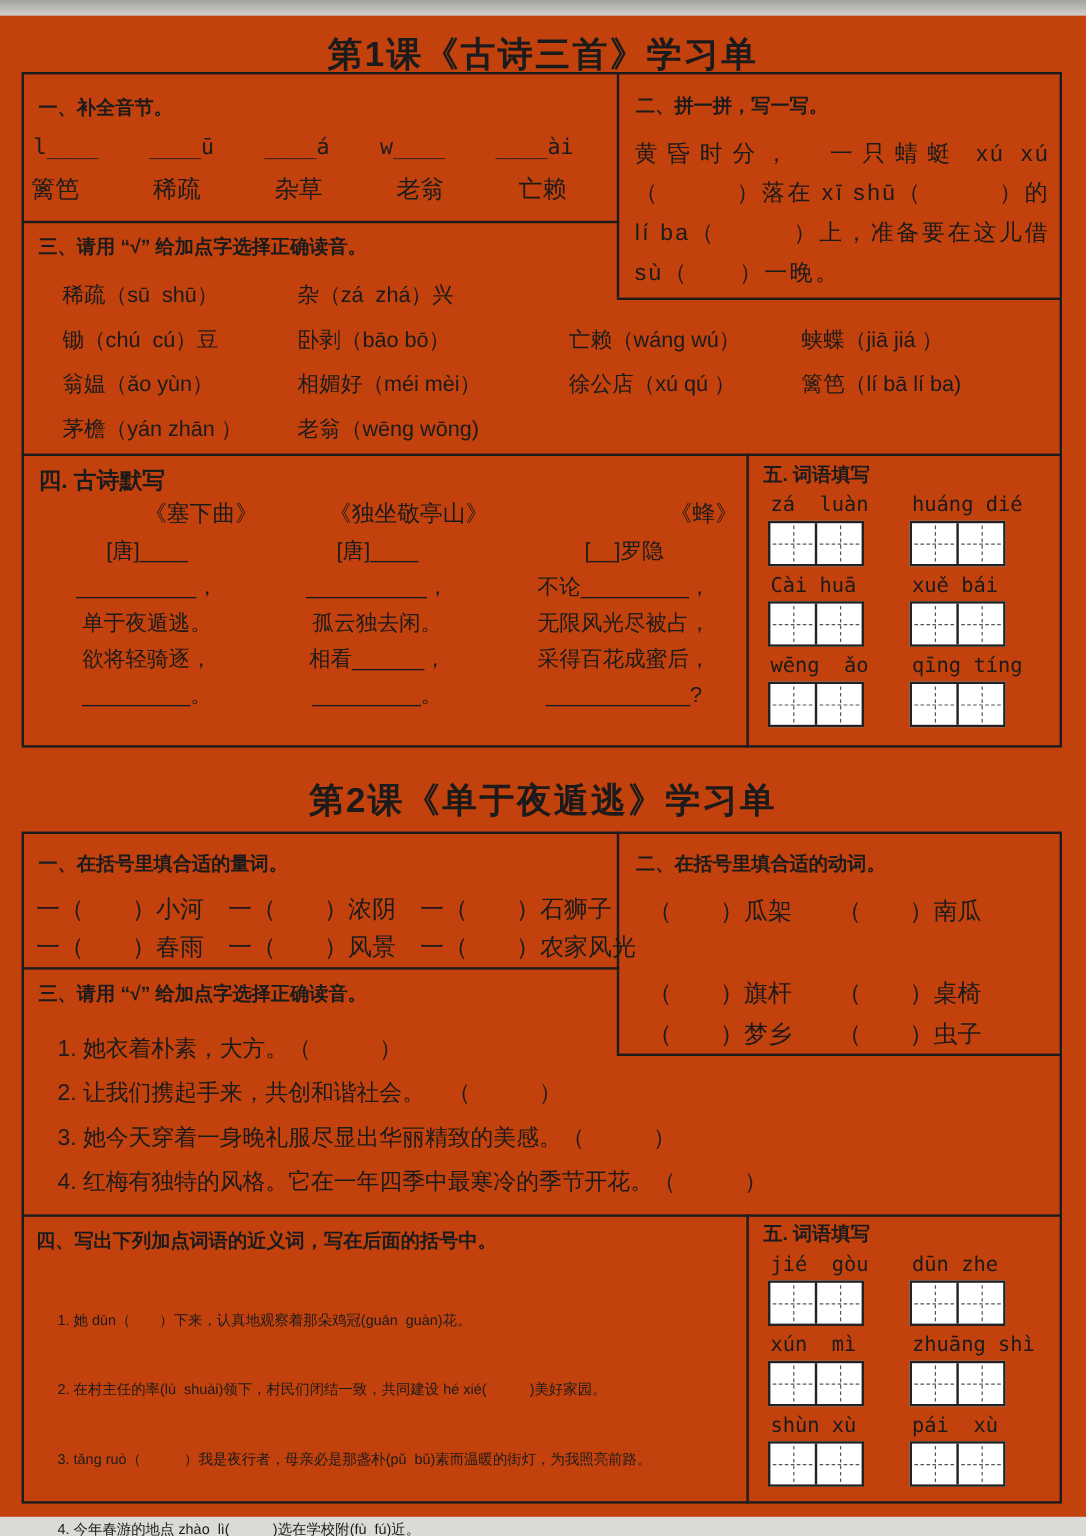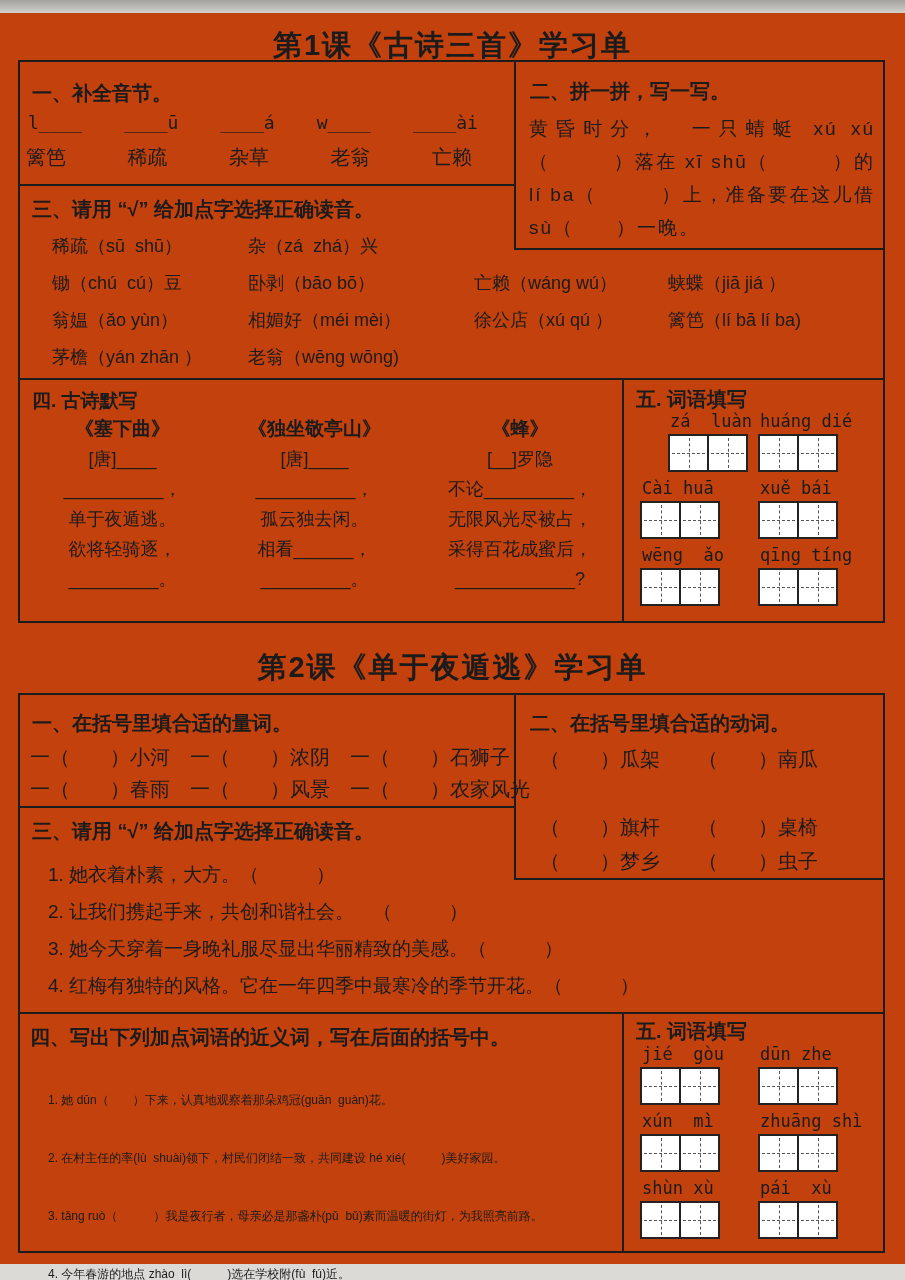--- a/index.html
+++ b/index.html
@@ -12,31 +12,31 @@
   .strip-top { position:absolute; left:0; top:0; width:100%; height:13px;
     background:linear-gradient(#a3a19d,#d2d0cc); }
   .strip-bottom { position:absolute; left:0; top:1264px; width:100%; height:16px;
     background:#dcdad6; }
   .box { position:absolute; border:2px solid #1c1c1c; }
   .vline { position:absolute; width:2px; background:#1c1c1c; }
   .hline { position:absolute; height:2px; background:#1c1c1c; }
   [data-bind] { white-space:pre-wrap; }
   .sheet-title { position:absolute; left:0; width:100%; text-align:center;
     font-size:29px; font-weight:700; letter-spacing:2px; }
-  .heading { position:absolute; font-weight:700; font-size:20px; }
+  .heading { position:absolute; font-weight:700; font-size:16px; }
   .pyrow { position:absolute; display:flex; justify-content:space-between;
     font-family:"DejaVu Sans Mono","Liberation Mono",monospace; font-size:18px; }
   .wordrow { position:absolute; display:flex; justify-content:space-between;
     font-size:20px;gap:43px; }
   .para { position:absolute; text-align:justify; line-height:33px;
     letter-spacing:2px; font-size:19px; }
   .s3grid { position:absolute; display:grid;
     grid-template-columns:196px 226px 194px auto; font-size:18px; line-height:37px; }
   .poem { position:absolute; text-align:center; font-size:18px; line-height:30px; }
-  .poem-title { font-weight:700; font-size:19px; }
+  .poem-title { font-weight:400; font-size:19px;text-align:right; }
   .wgroup { position:absolute; }
   .wlabel { display:block; font-family:"DejaVu Sans Mono","Liberation Mono",monospace;
     font-size:17px; margin:0 0 3px 2px; white-space:pre; }
   .wgrid { display:flex; width:80px; height:38px; border:2px solid #222; background:#fff; }
   .wcell { position:relative; flex:1; }
   .wcell + .wcell { border-left:2px solid #222; }
   .wcell::before { content:""; position:absolute; left:50%; top:2px; bottom:2px;
     border-left:1px dashed #555; }
   .wcell::after { content:""; position:absolute; top:50%; left:2px; right:2px;
     border-top:1px dashed #555; }
@@ -118,21 +118,21 @@
   <div class="poem" style="left:425px;top:414px;width:190px">
     <div class="poem-title" data-bind="sheet1.section4.poems.2.title">《蜂》</div>
     <div data-bind="sheet1.section4.poems.2.lines.0">[__]罗隐</div>
     <div data-bind="sheet1.section4.poems.2.lines.1">不论_________，</div>
     <div data-bind="sheet1.section4.poems.2.lines.2">无限风光尽被占，</div>
     <div data-bind="sheet1.section4.poems.2.lines.3">采得百花成蜜后，</div>
     <div data-bind="sheet1.section4.poems.2.lines.4">____________?</div>
   </div>
 
   <div class="heading" style="left:636px;top:386px" data-bind="sheet1.section5.heading">五. 词语填写</div>
-  <div class="wgroup" style="left:668px;top:411px">
+  <div class="wgroup" style="left:640px;top:411px">
     <span class="wlabel" data-bind="sheet1.section5.labels.0">zá  luàn</span>
     <div class="wgrid">
         <div class="wcell"></div>
         <div class="wcell"></div>
       </div>
   </div>
   <div class="wgroup" style="left:758px;top:411px">
     <span class="wlabel" data-bind="sheet1.section5.labels.1">huáng dié</span>
     <div class="wgrid">
         <div class="wcell"></div>

